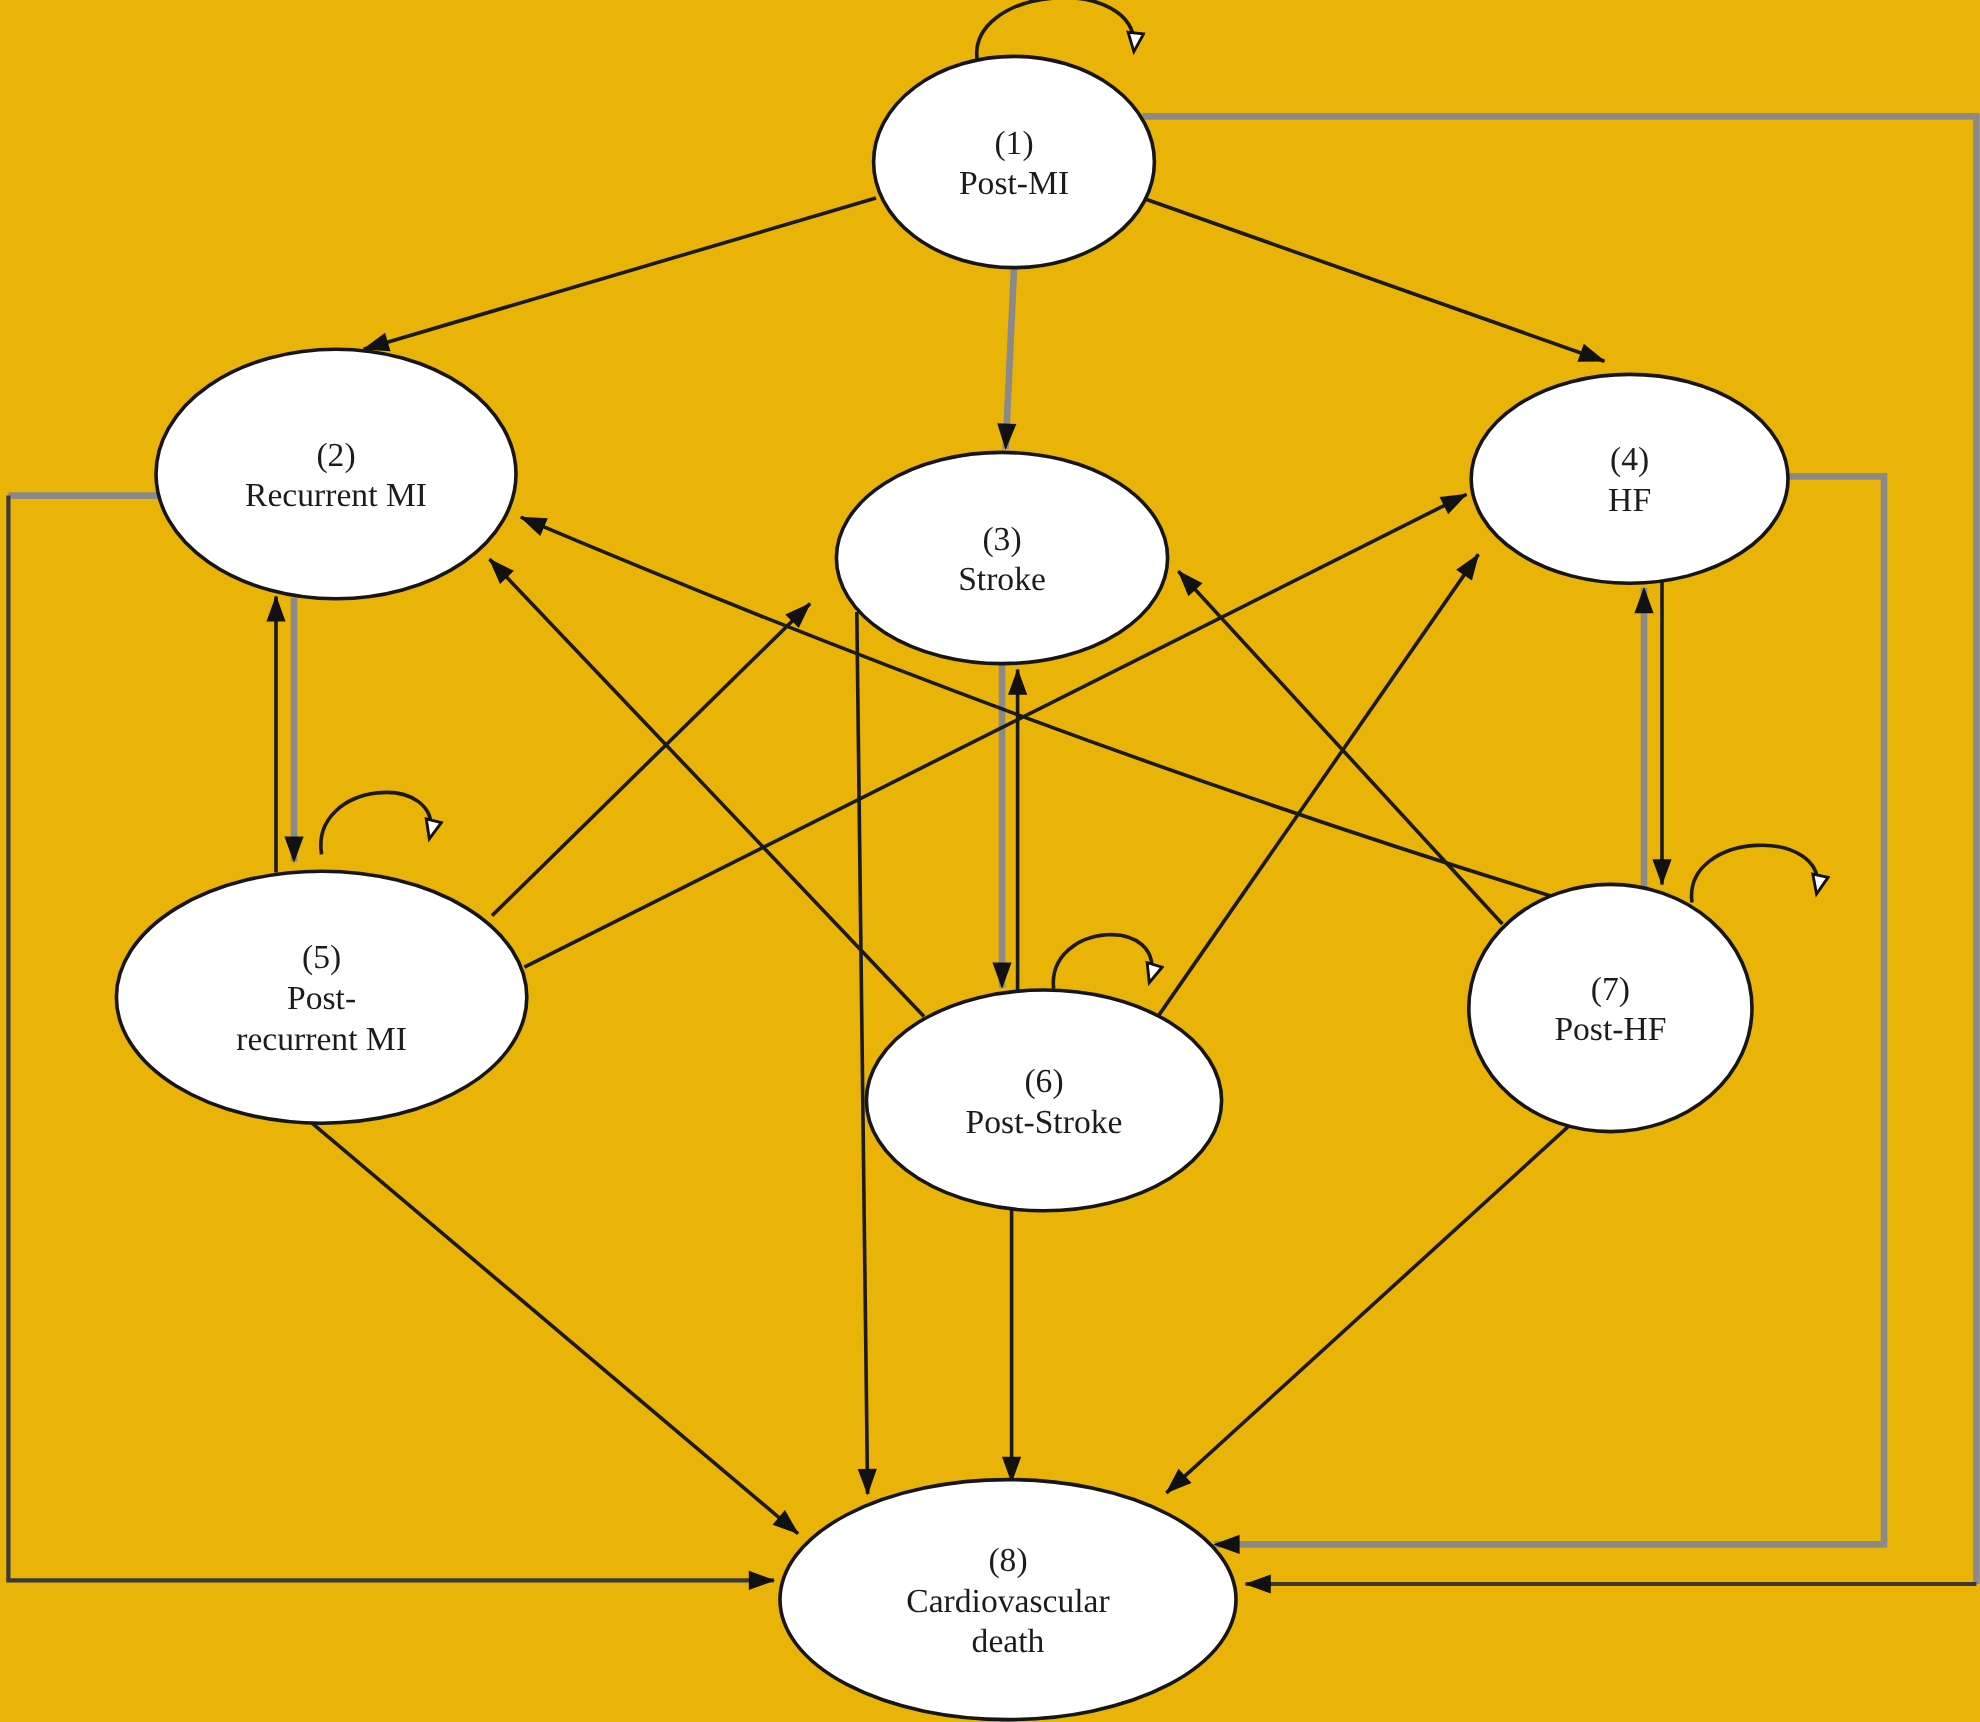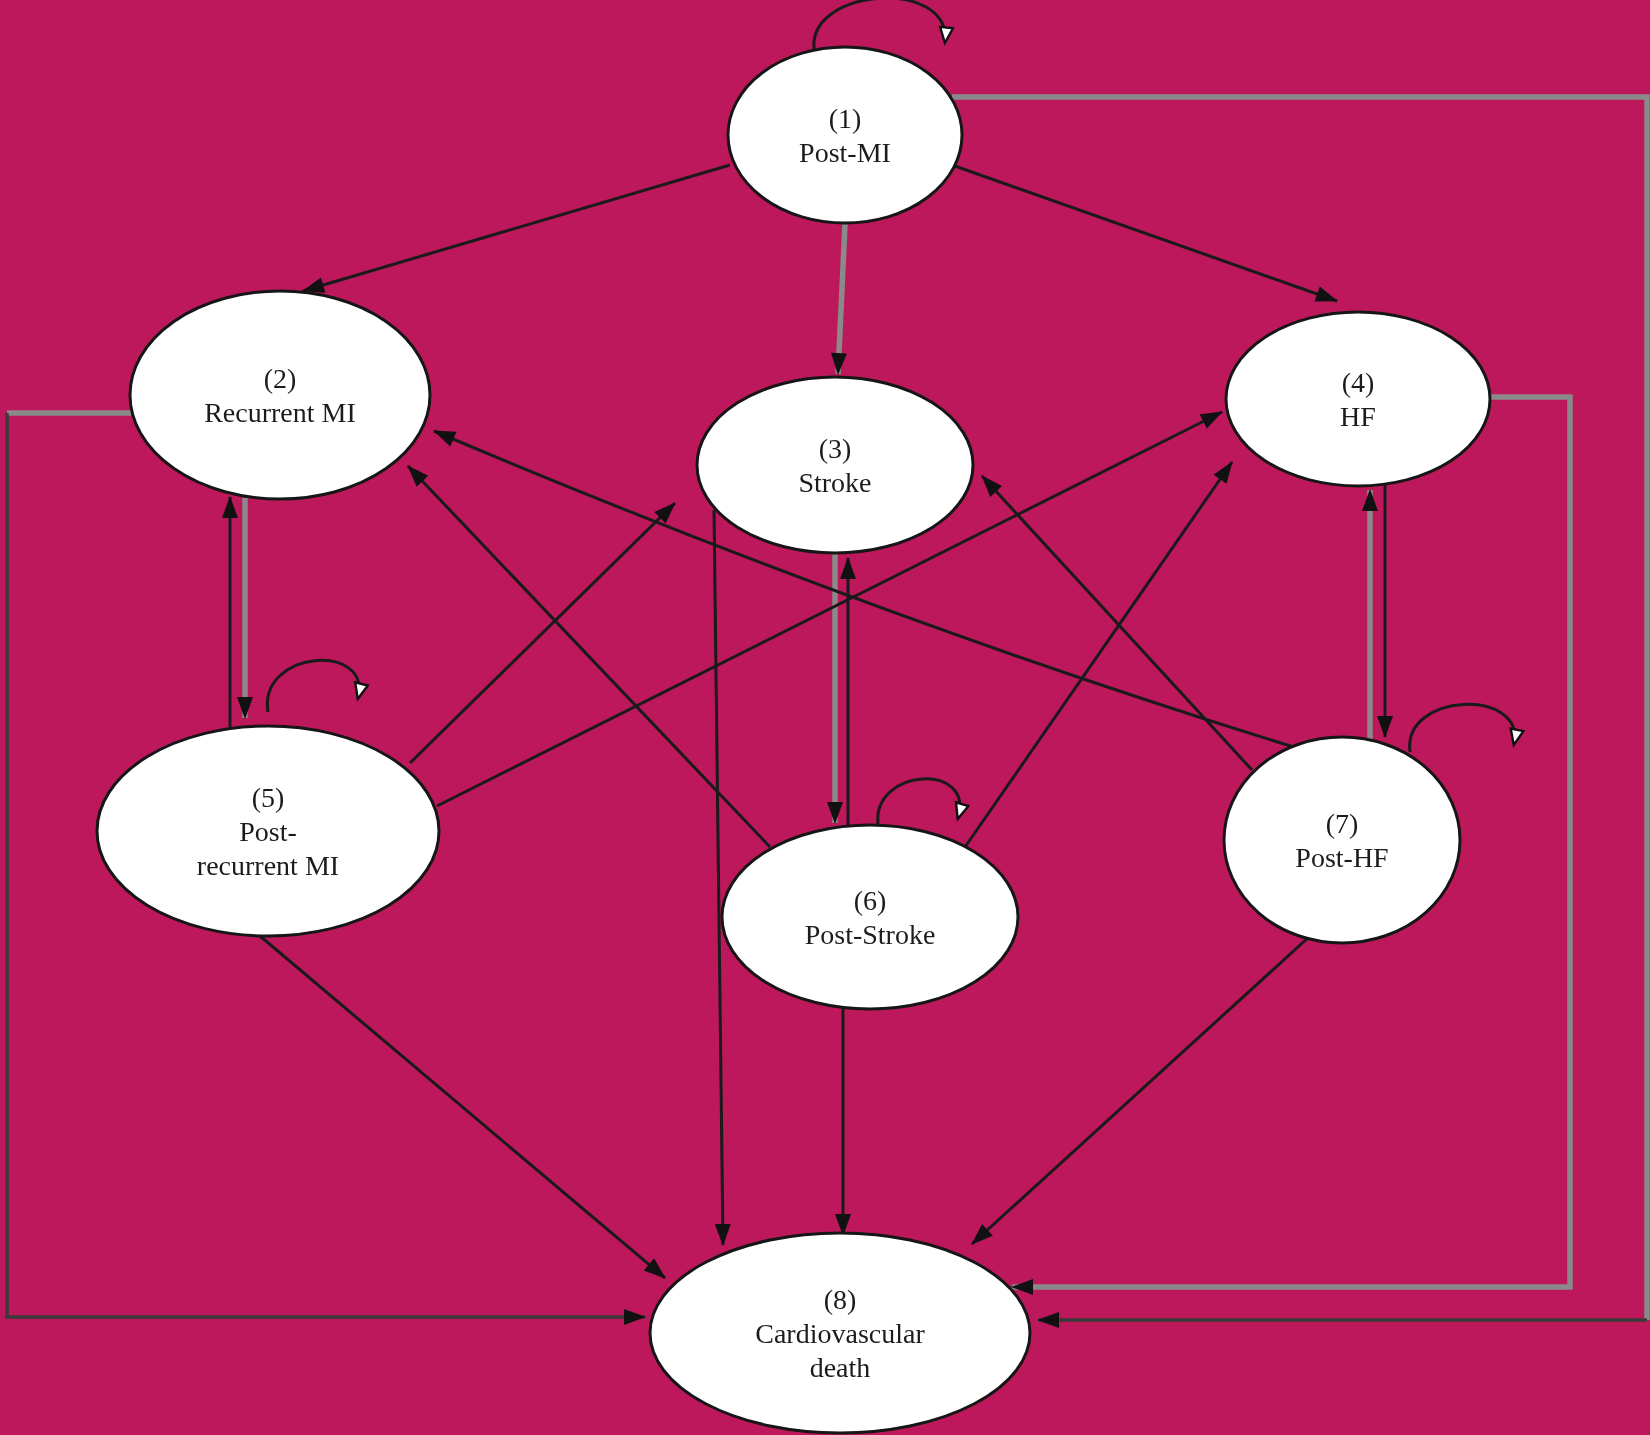--- a/index.html
+++ b/index.html
@@ -5,21 +5,21 @@
   html, body {
     margin: 0;
     padding: 0;
     background: #ffffff;
     font-family: "Liberation Serif", "DejaVu Serif", serif;
   }
   .figure-wrap {
     width: 1650px;
     height: 1435px;
     position: relative;
-    background: #be185d;
+    background: #eab308;
     overflow: hidden;
   }
   svg { display: block; }
   .node-ellipse {
     fill: #ffffff;
     stroke: #161616;
     stroke-width: 3;
   }
   .node-label {
     fill: #1c1c1c;

